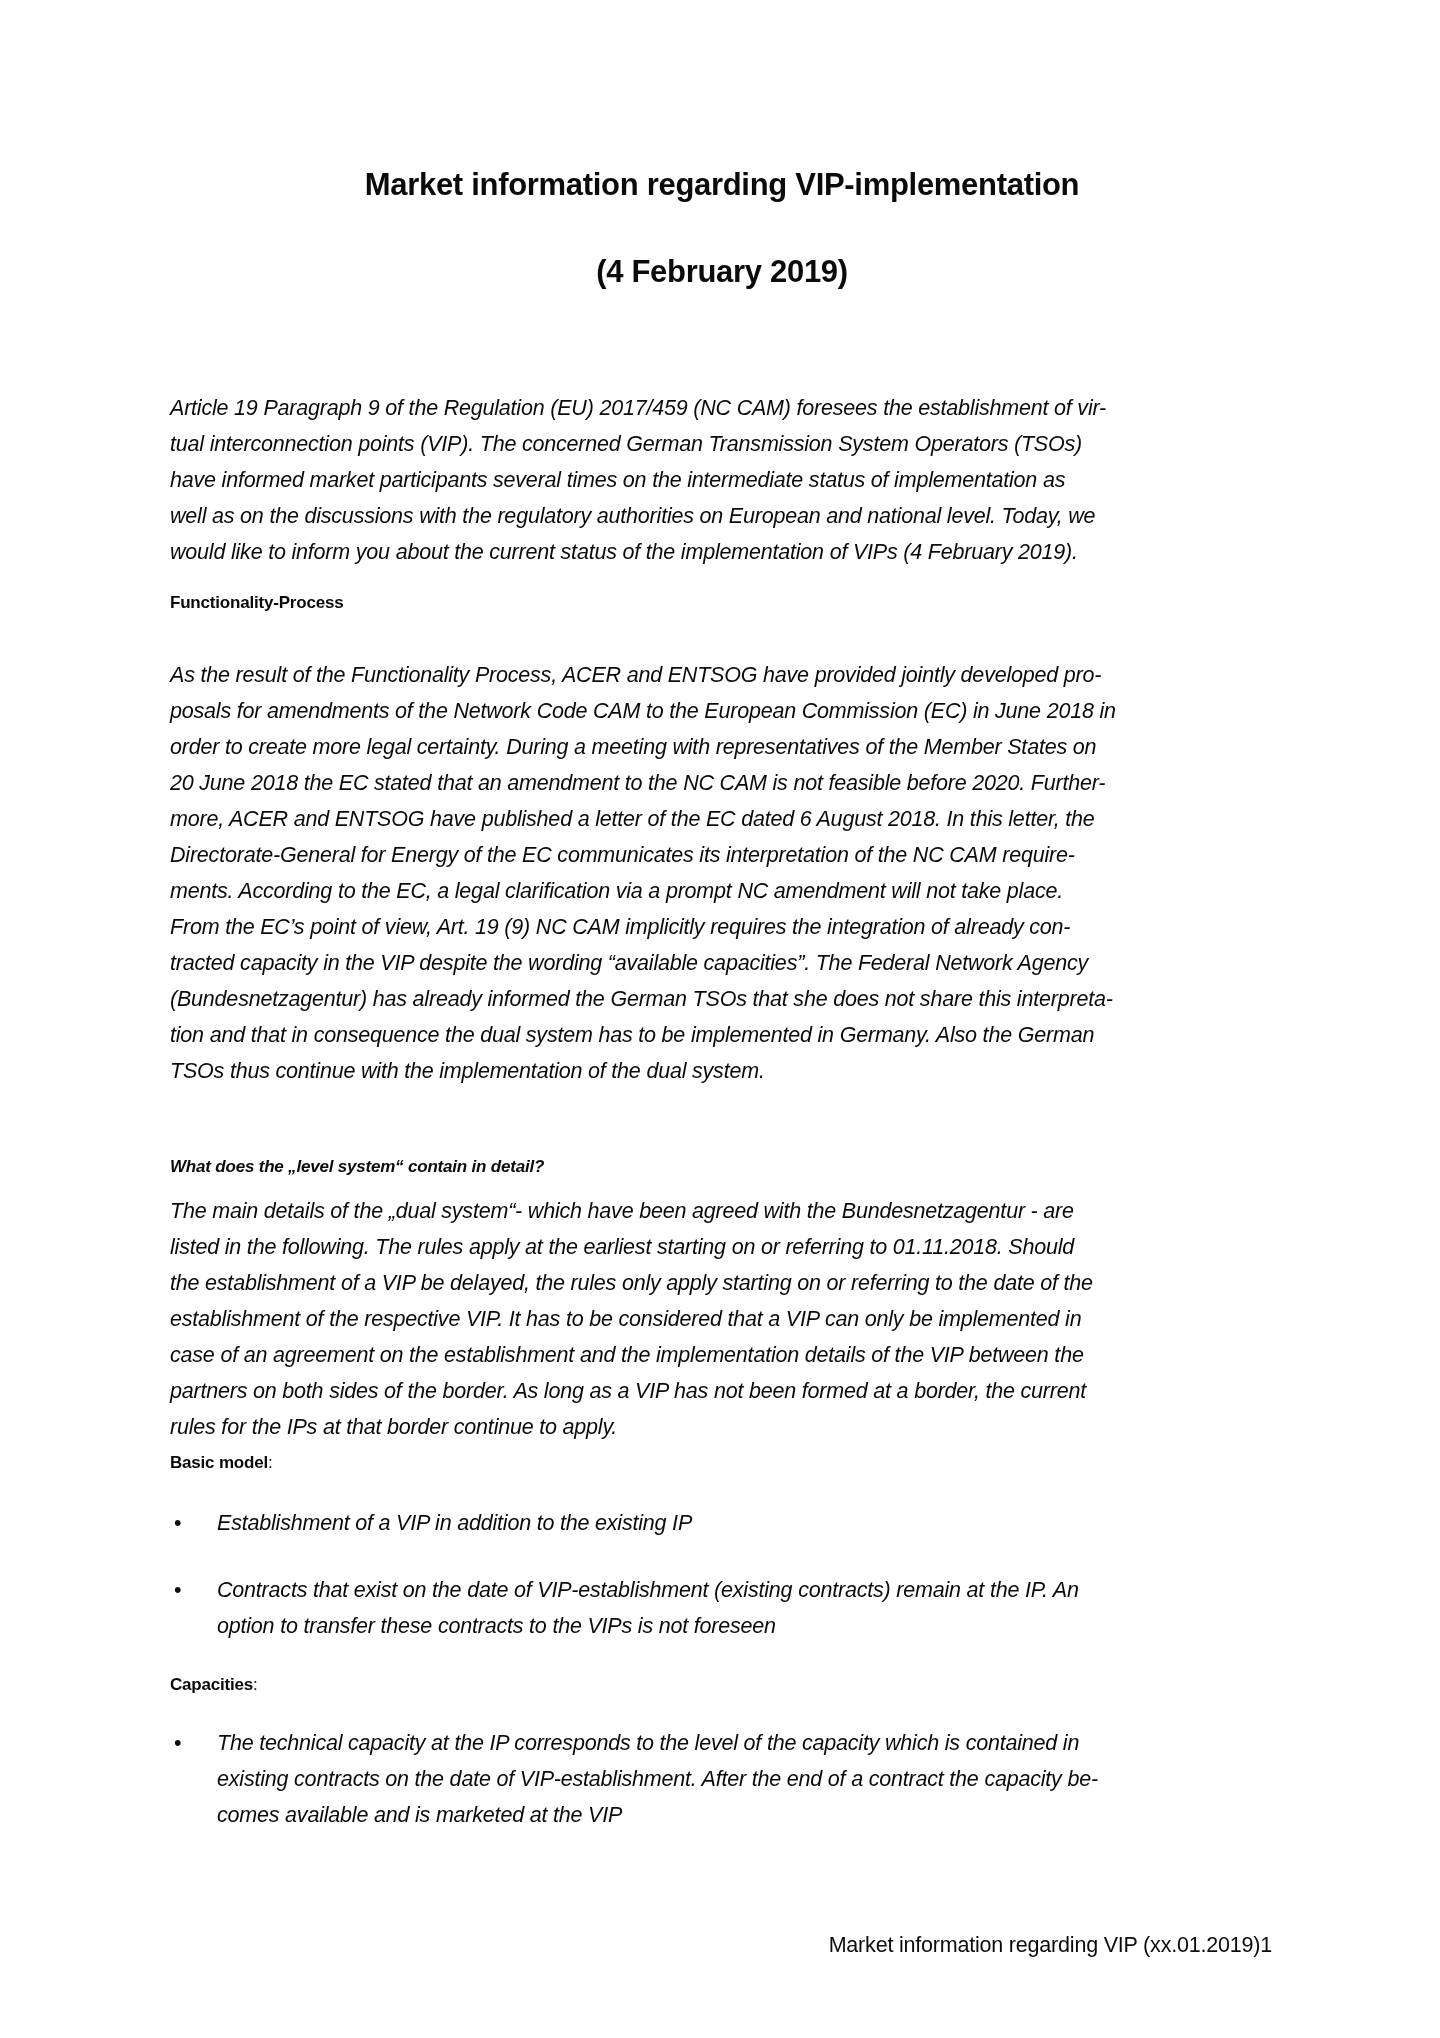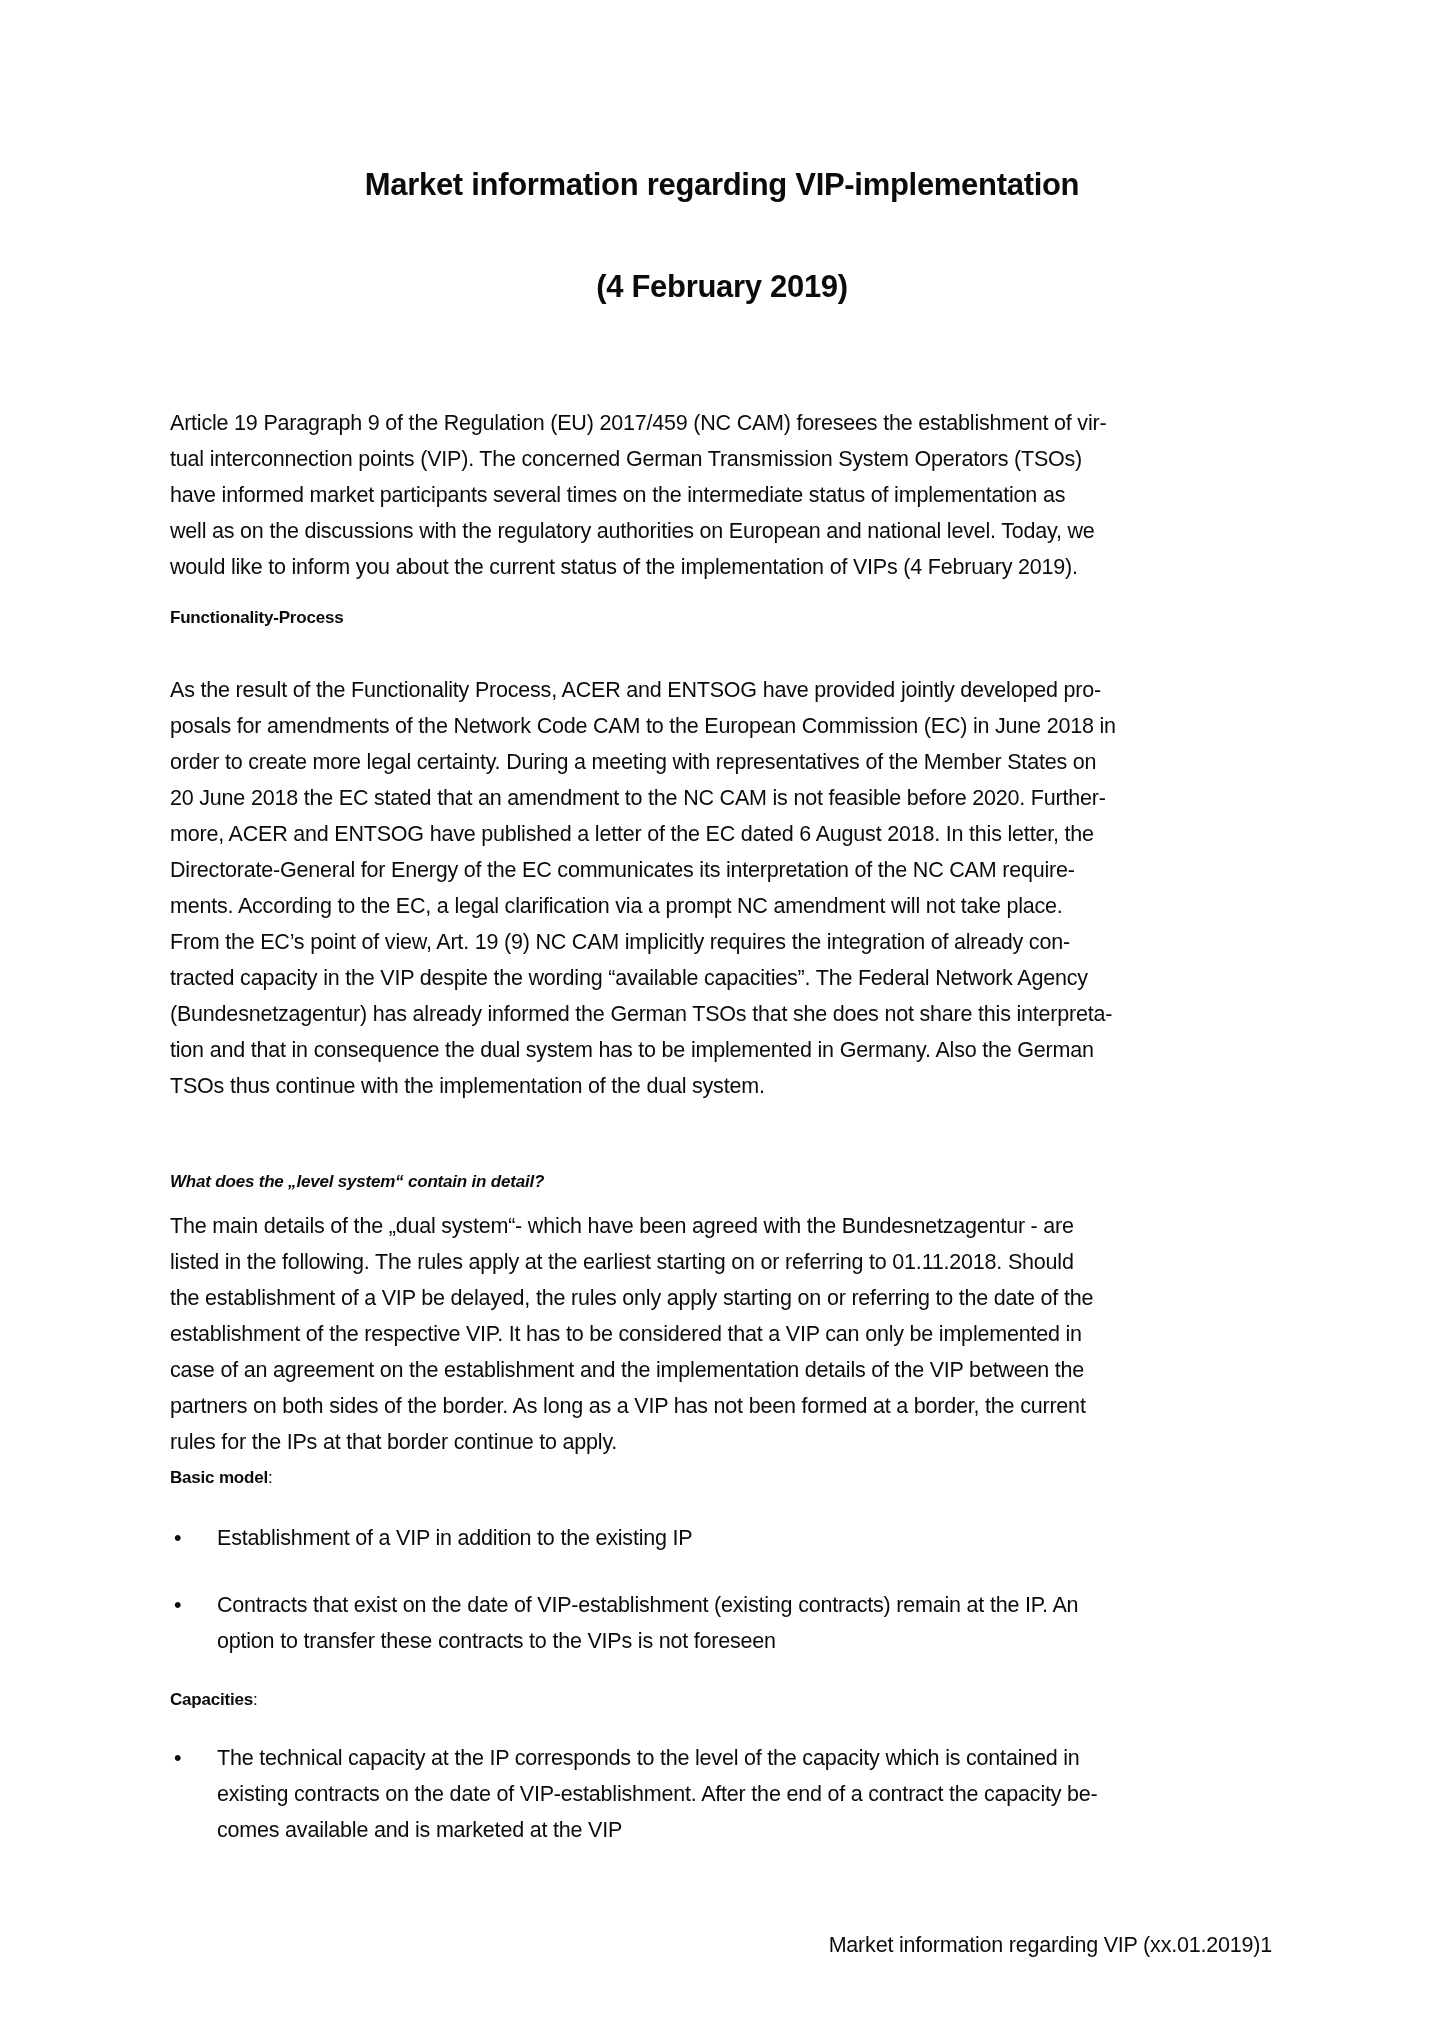--- a/index.html
+++ b/index.html
@@ -25,28 +25,29 @@
   }
   .title {
     font-size: 31px;
     font-weight: bold;
     text-align: center;
     letter-spacing: -0.3px;
     line-height: 40px;
     margin-top: 165px;
   }
   .subtitle {
-    margin-top: 62px;
+    margin-top: 47px;
   }
   .lines {
     white-space: pre;
     font-size: 21.5px;
     line-height: 36px;
     letter-spacing: -0.2px;
     font-weight: normal;
+    font-style: italic;
   }
   .para-intro   { margin-top: 98px; }
   .h-func       { margin-top: 15px; }
   .para-func    { margin-top: 36px; }
   .h-dual       { margin-top: 60px; }
   .para-dual    { margin-top: 8px; }
   .h-basic      { }
   .bullet-1     { margin-top: 24px; }
   .bullet-2     { margin-top: 31px; }
   .h-cap        { margin-top: 23px; }

